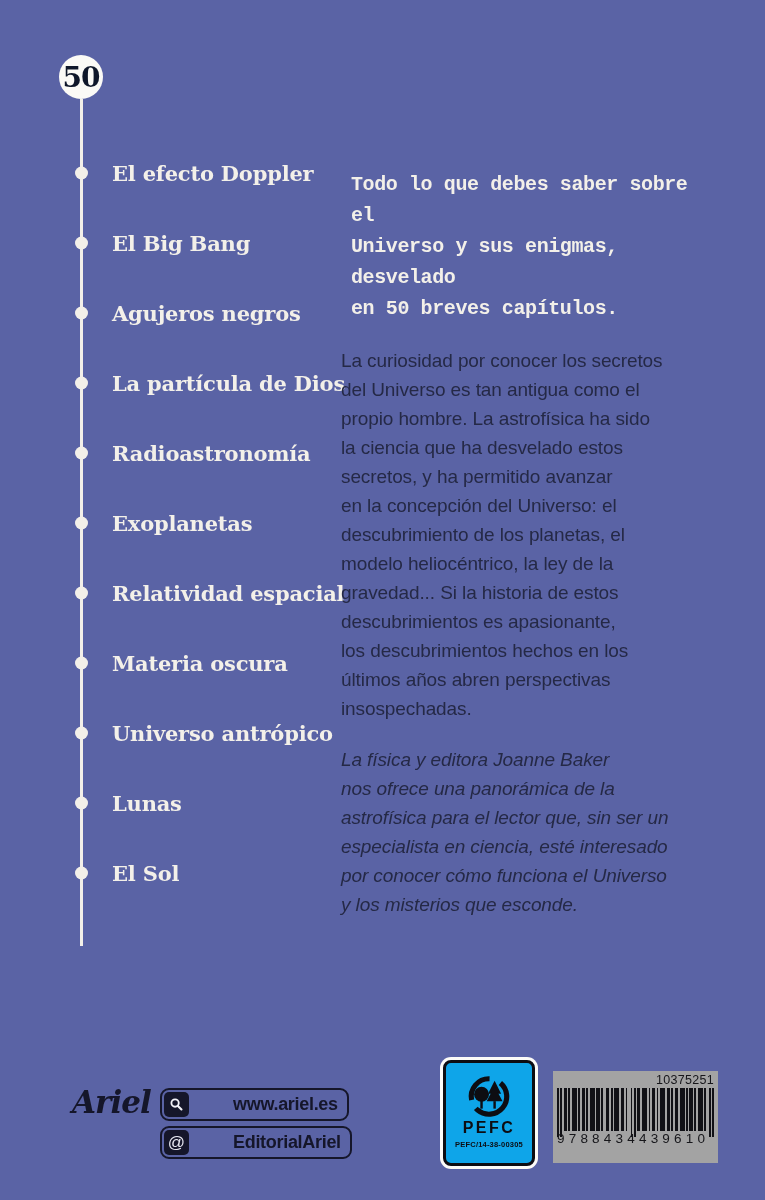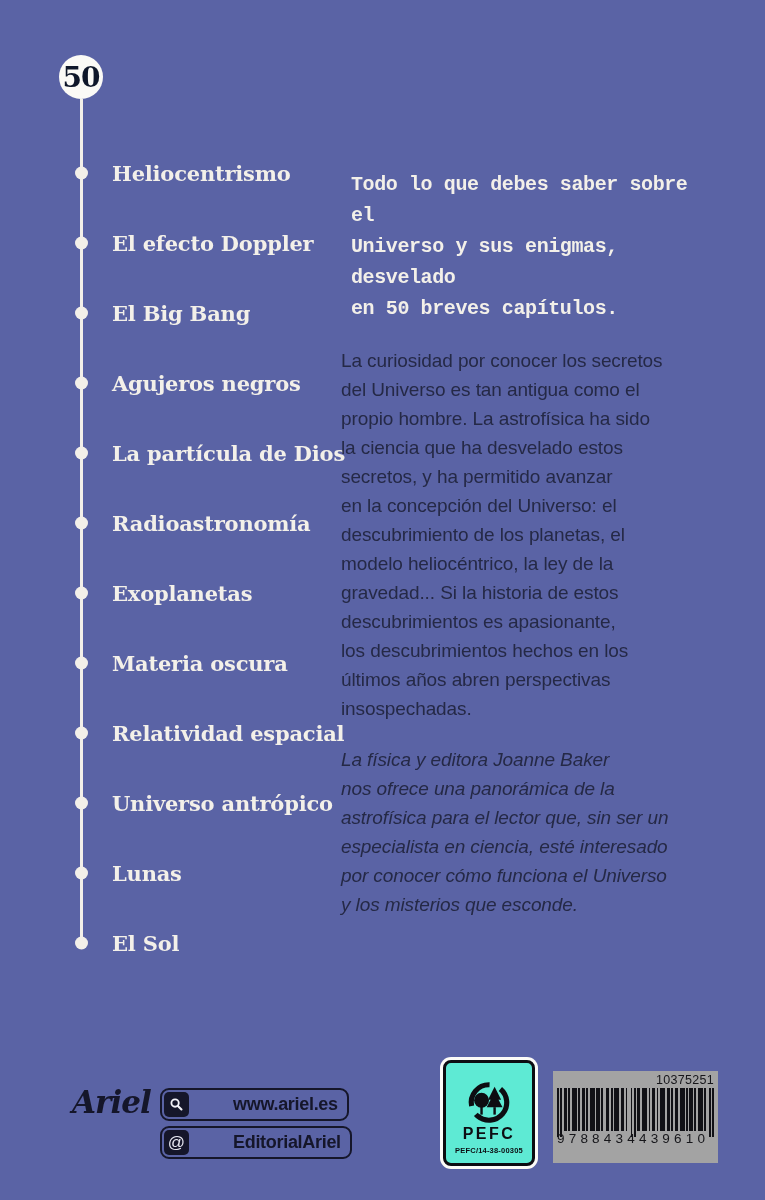--- a/index.html
+++ b/index.html
@@ -57,23 +57,23 @@
   }
   .badge-icon{
     width:25px;height:25px;border-radius:5px;background:#15162a;color:#fff;
     display:flex;align-items:center;justify-content:center;flex:0 0 auto;
   }
   .badge-icon .at{font-size:17px;line-height:1;color:#e8e8f2;font-weight:400;}
   .badge-label{margin:0 7px 0 7px;font-size:18px;font-weight:700;color:#15162a;letter-spacing:-0.3px;}
   
   .pefc{
     position:absolute;left:443px;top:1060px;width:92px;height:106px;box-sizing:border-box;
-    background:#5eead4;border:3px solid #0d0d12;border-radius:8px;
+    background:#0ea5e9;border:3px solid #0d0d12;border-radius:8px;
     box-shadow:0 0 0 3px #fcfbf8;
-    display:flex;flex-direction:column;align-items:center;padding-top:17px;
+    display:flex;flex-direction:column;align-items:center;padding-top:11px;
   }
   .pefc-name{font-size:16px;font-weight:700;color:#0d0d12;letter-spacing:2.5px;line-height:16px;margin-top:1px;}
   .pefc-cert{font-size:7.5px;font-weight:700;color:#0d0d12;letter-spacing:0.2px;margin-top:4px;}
   
   .barcode{
     position:absolute;left:553px;top:1071px;width:165px;height:92px;box-sizing:border-box;
     background:#a3a3a3;padding:2px 4px 3px;display:flex;flex-direction:column;
   }
   .barcode-top{text-align:right;font-size:12.5px;line-height:14px;color:#16161a;letter-spacing:0.3px;}
   .barcode-bars{display:block;width:157px;height:49px;margin:1px auto 0;}
@@ -91,24 +91,20 @@
     <div class="brand-circle">
       <span>50</span>
     </div>
   </div>
 
   <div class="timeline-line"></div>
 
   <ul class="topics">
     <li class="topic">
         <span class="dot"></span>
-        <span>Heliocentrismo</span>
-      </li>
-    <li class="topic">
-        <span class="dot"></span>
         <span>El efecto Doppler</span>
       </li>
     <li class="topic">
         <span class="dot"></span>
         <span>El Big Bang</span>
       </li>
     <li class="topic">
         <span class="dot"></span>
         <span>Agujeros negros</span>
       </li>
@@ -119,25 +115,25 @@
     <li class="topic">
         <span class="dot"></span>
         <span>Radioastronomía</span>
       </li>
     <li class="topic">
         <span class="dot"></span>
         <span>Exoplanetas</span>
       </li>
     <li class="topic">
         <span class="dot"></span>
+        <span>Relatividad espacial</span>
+      </li>
+    <li class="topic">
+        <span class="dot"></span>
         <span>Materia oscura</span>
-      </li>
-    <li class="topic">
-        <span class="dot"></span>
-        <span>Relatividad espacial</span>
       </li>
     <li class="topic">
         <span class="dot"></span>
         <span>Universo antrópico</span>
       </li>
     <li class="topic">
         <span class="dot"></span>
         <span>Lunas</span>
       </li>
     <li class="topic">

